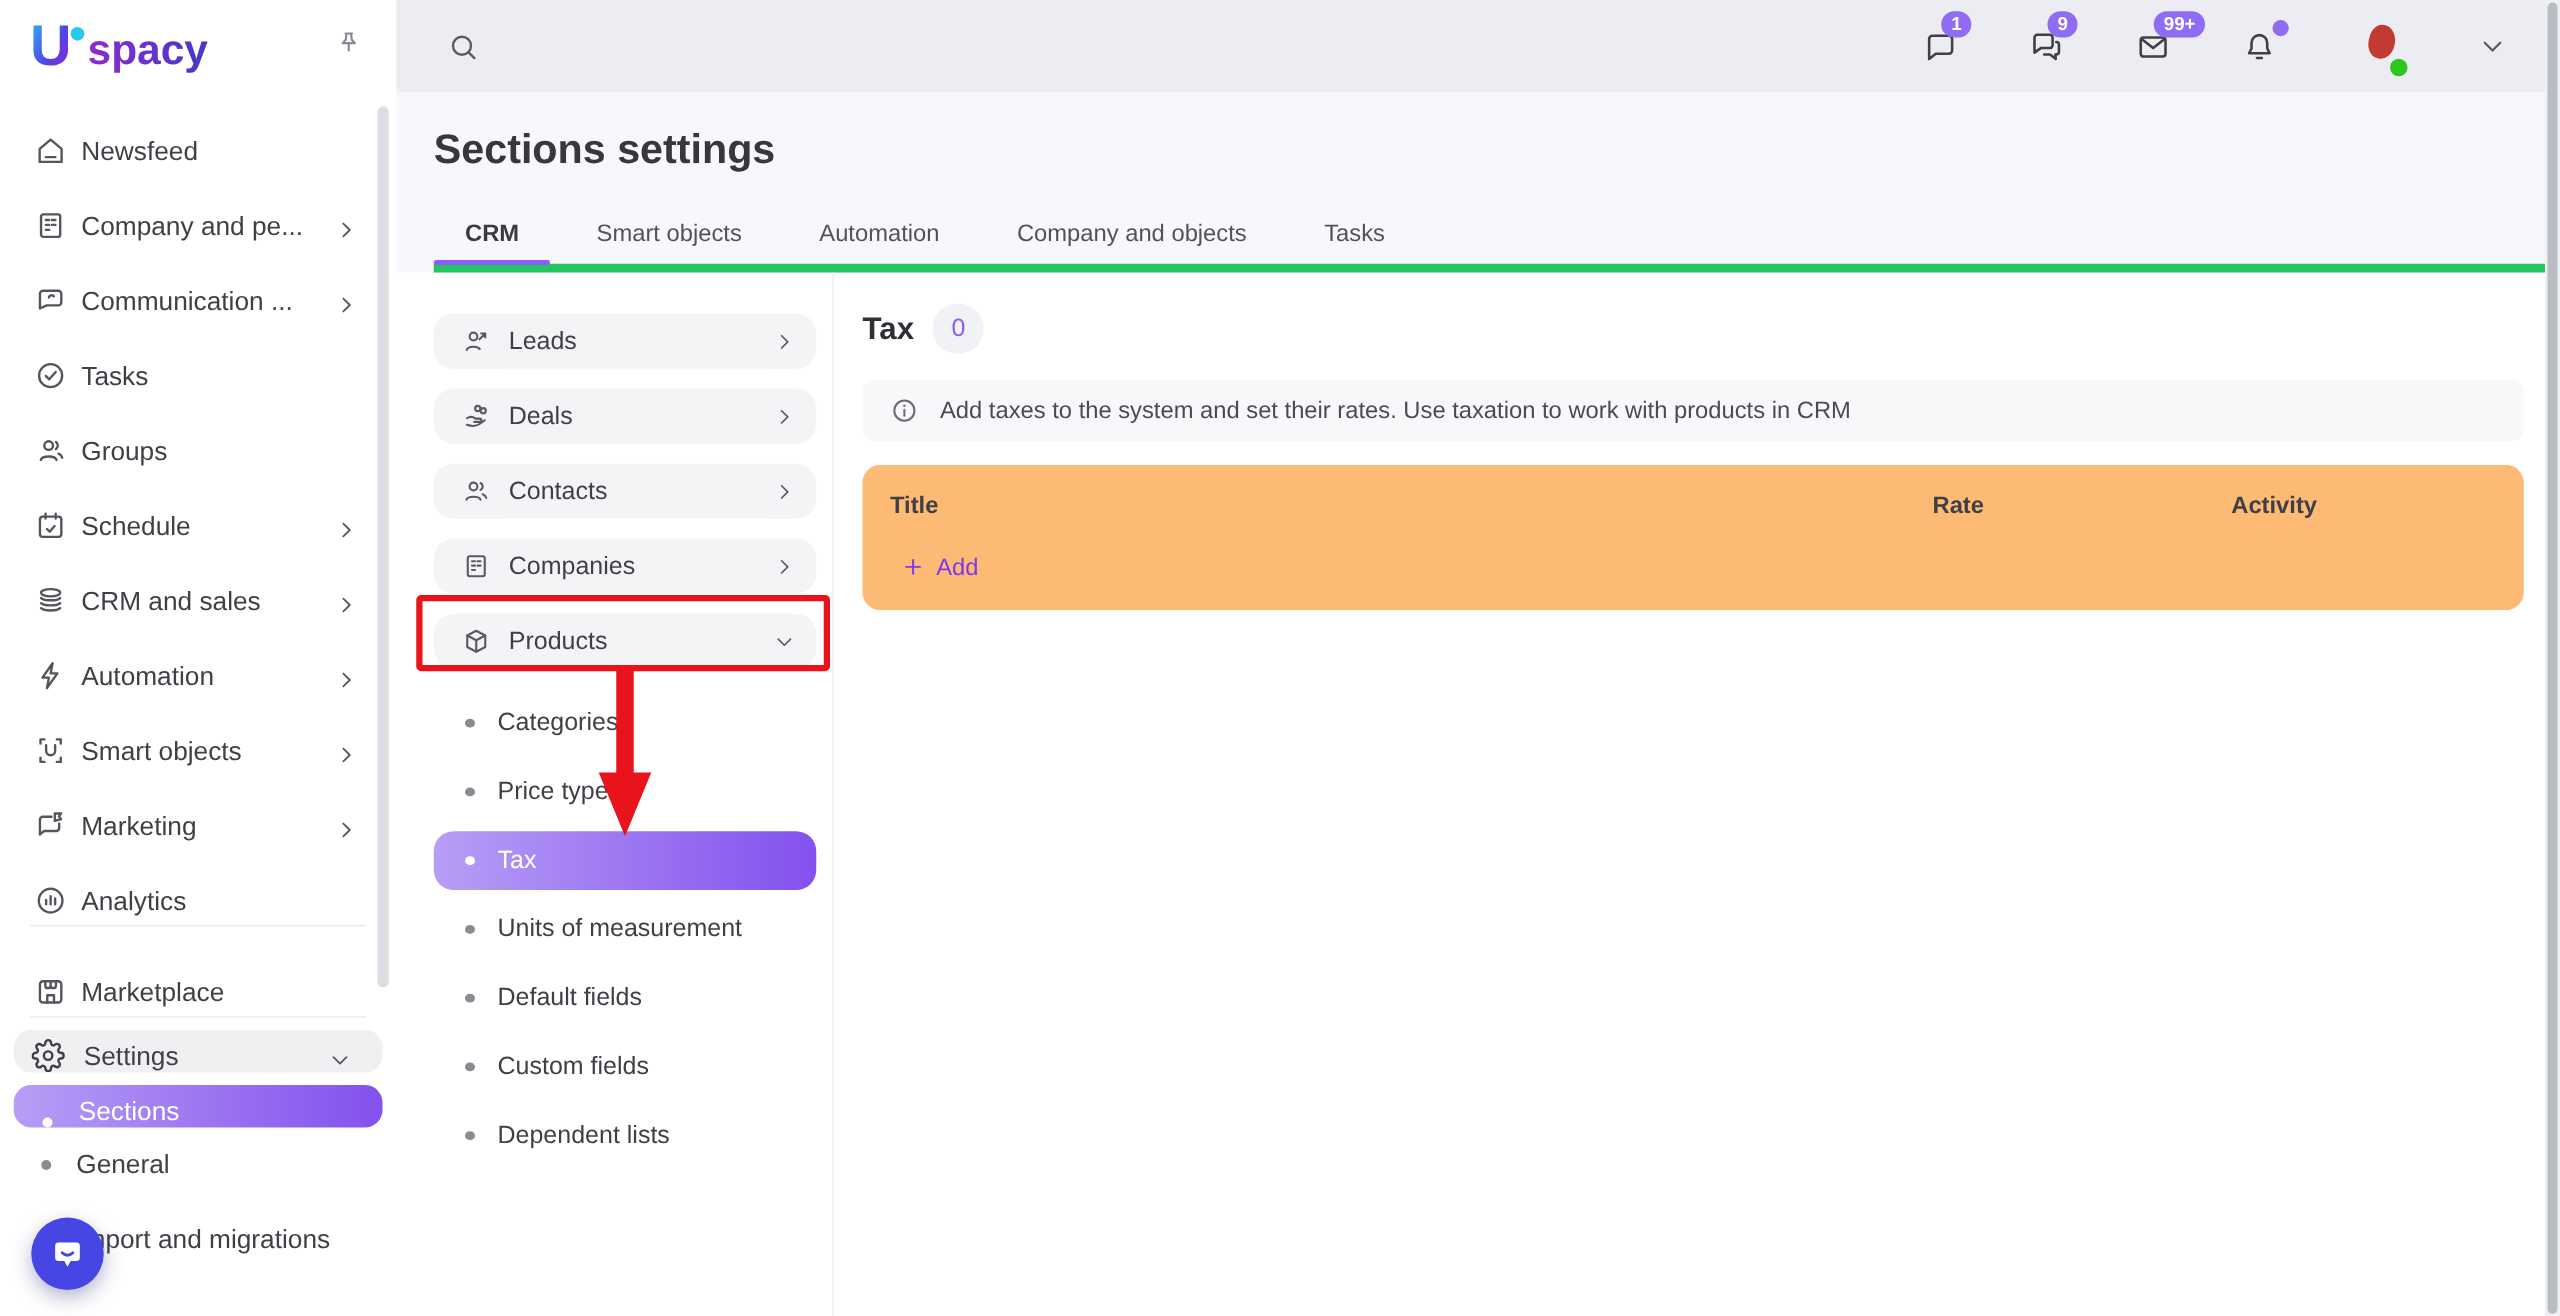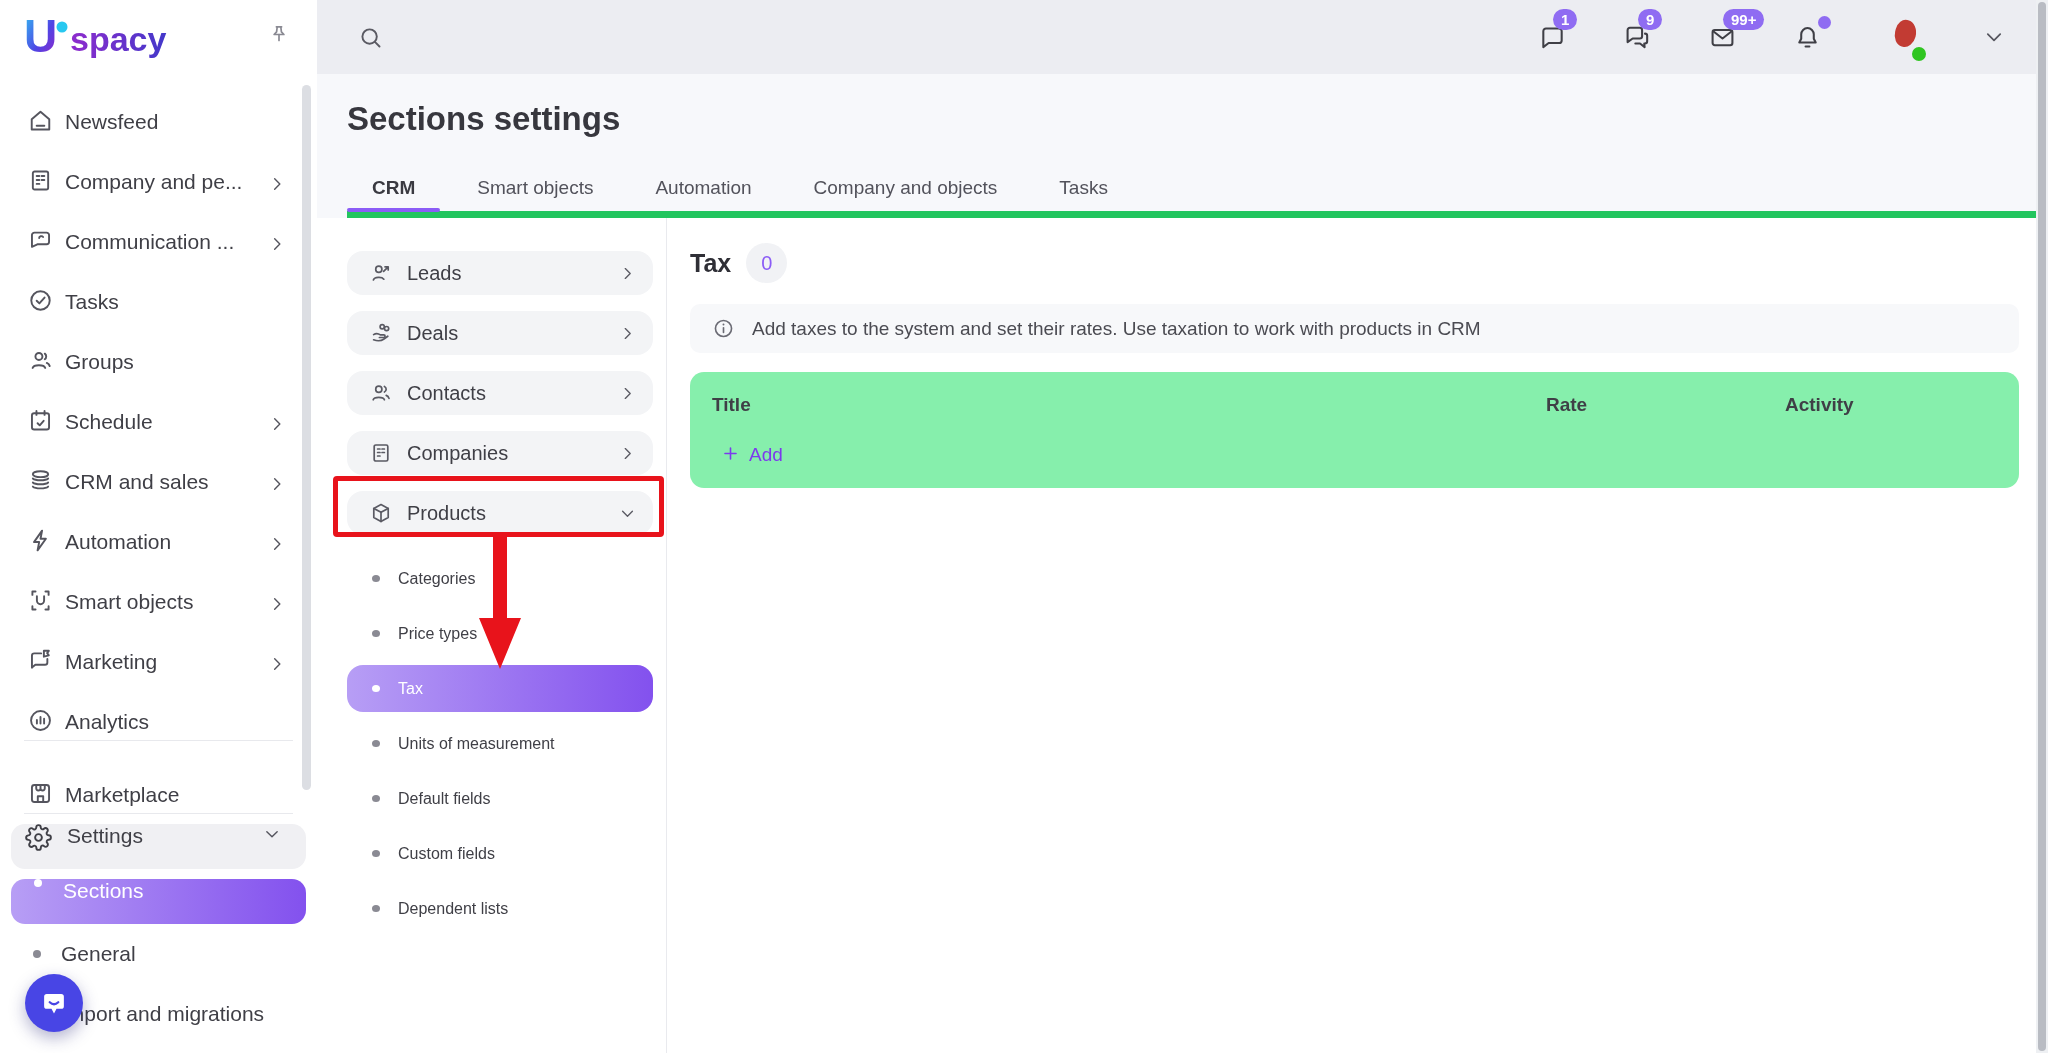--- a/index.html
+++ b/index.html
@@ -10,21 +10,21 @@
   svg.ic{fill:none;stroke:currentColor;stroke-width:1.7;stroke-linecap:round;stroke-linejoin:round}
 
   
   .sidebar{position:absolute;left:0;top:0;width:317px;height:1053px;background:#fff;z-index:3}
   .logo-row{height:74px;display:flex;align-items:center;justify-content:space-between;padding:0 26px 0 24px}
   .pin-btn{color:#8a8a93}
   .side-item{height:60px;display:flex;align-items:flex-end;gap:11px;padding:0 30px 0 27px;font-size:21px;color:#3f3f46;cursor:pointer}
   .side-item .ic{width:27px;height:27px;flex:0 0 27px;color:#55555e}
   .side-item .chev{width:20px;height:20px;flex:0 0 20px;margin-left:auto;color:#55555e}
   .side-divider{height:1px;background:#e8e9ed;margin:6px 24px}
-  .pill{margin:10px 11px 0;border-radius:14px;height:45px;display:flex;align-items:flex-start;box-sizing:border-box;font-size:21px;cursor:pointer}
+  .pill{margin:10px 11px 0;border-radius:14px;height:34px;display:flex;align-items:flex-end;box-sizing:border-box;font-size:21px;cursor:pointer}
   .pill.settings{background:#f0f0f3;color:#3f3f46;gap:15px;padding:0 24px 0 14px}
   .pill.settings .ic{width:27px;height:27px;color:#3f3f46}
   .pill.settings .chev{width:20px;height:20px;margin-left:auto;color:#55555e}
   .pill.sections{background:linear-gradient(90deg,var(--gradient-start,#b79ef5),var(--gradient-end,#8351ee));color:#fff;gap:21px;padding-left:23px}
   .bullet{width:8px;height:8px;border-radius:50%;background:#8a8a93;flex:0 0 8px}
   .pill.sections .bullet{background:#fff}
   .side-child{height:60px;display:flex;align-items:center;gap:20px;padding-left:33px;font-size:21px;color:#3f3f46;cursor:pointer}
   .side-child .bullet{width:8px;height:8px}
   .side-scroll{position:absolute;right:6px;top:85px;width:9px;height:705px;border-radius:5px;background:#dcdee3}
 
@@ -51,32 +51,32 @@
   .page-title{font-size:33px;font-weight:bold;color:#37373e;margin:0}
   .tabs{display:flex;margin-top:27px;border-bottom:7px solid #22c55e}
   .tab{position:relative;height:46px;display:flex;align-items:center;padding:0 25px;margin-right:12px;font-size:19px;color:#52525b;cursor:pointer}
   .tab.active{color:#3a3a41;font-weight:bold}
   .tab.active::after{content:"";position:absolute;left:0;right:0;bottom:-1px;height:4px;border-radius:3px;background:var(--accent,#8b5cf6)}
   .content-row{flex:1;display:flex;min-height:0}
   .nav-col{width:350px;flex:0 0 350px;border-right:1px solid #e9eaee;padding:33px 0 0 30px;box-sizing:border-box}
   .section-card{width:306px;height:44px;background:#f3f4f6;border-radius:16px;display:flex;align-items:center;gap:14px;padding:0 16px 0 22px;box-sizing:border-box;margin-bottom:16px;font-size:20px;color:#3f3f46;cursor:pointer}
   .section-card .ic{width:24px;height:24px;flex:0 0 24px;color:#5a5a63}
   .section-card .chev{width:19px;height:19px;flex:0 0 19px;margin-left:auto;color:#5a5a63}
-  .submenu-item{height:55px;display:flex;align-items:center;gap:18px;padding-left:25px;font-size:16px;color:#3f3f46;cursor:pointer}
+  .submenu-item{height:55px;display:flex;align-items:center;gap:18px;padding-left:25px;font-size:20px;color:#3f3f46;cursor:pointer}
   .submenu-item .bullet{width:7px;height:7px}
   .submenu-item.active{background:linear-gradient(90deg,var(--gradient-start,#b79ef5),var(--gradient-end,#8351ee));color:#fff;border-radius:16px;width:306px;height:47px;box-sizing:border-box;margin:4px 0}
   .submenu-item.active .bullet{background:#fff}
 
   .main-panel{flex:1;padding:25px 29px 0 23px;min-width:0}
   .heading-row{display:flex;align-items:center;gap:15px}
   .heading{font-size:25px;font-weight:bold;color:#2f2f36;margin:0}
   .count-badge{min-width:15px;height:40px;padding:0 13px;border-radius:20px;background:#f1f2f5;color:var(--accent,#8b5cf6);font-size:20px;display:inline-flex;align-items:center;justify-content:center}
   .info-banner{margin-top:21px;height:49px;background:#f7f8fa;border-radius:10px;display:flex;align-items:center;gap:17px;padding:0 22px;font-size:19px;color:#4b4b52}
   .info-banner .ic{width:23px;height:23px;flex:0 0 23px;color:#6b6b74}
-  .table-card{margin-top:19px;height:116px;background:#86efac;border-radius:14px;box-sizing:border-box;padding:22px 0 0 22px}
+  .table-card{margin-top:19px;height:116px;background:#fdba74;border-radius:14px;box-sizing:border-box;padding:22px 0 0 22px}
   .table-head{display:grid;grid-template-columns:834px 239px auto;font-size:19px;font-weight:bold;color:#3f3f46}
   .add-row{margin-top:28px;margin-left:9px;display:flex;align-items:flex-start;gap:9px;color:var(--accent-dark,#7c3aed);font-size:19px;width:max-content;cursor:pointer}
   .add-row .ic{width:19px;height:19px;stroke-width:2}
 
   
   .anno-box{position:absolute;left:333px;top:476px;width:331px;height:61px;border:5px solid var(--annotation-red,#e8131b);border-radius:4px;box-sizing:border-box;z-index:6;pointer-events:none}
   .anno-arrow{position:absolute;left:472px;top:536px;z-index:7;pointer-events:none}
 
   
   .fab{position:absolute;left:25px;top:974px;width:58px;height:58px;border-radius:50%;background:var(--fab-indigo,#4845e5);display:flex;align-items:center;justify-content:center;box-shadow:0 6px 16px rgba(40,40,120,.35);z-index:10;cursor:pointer}

